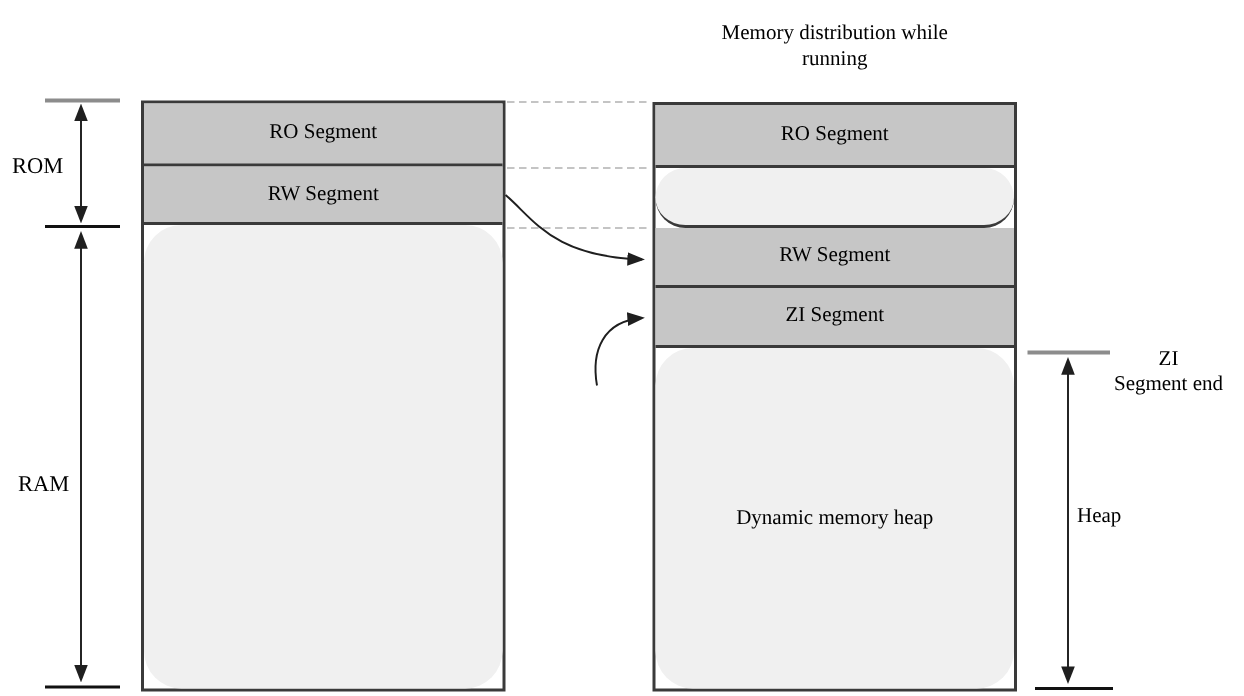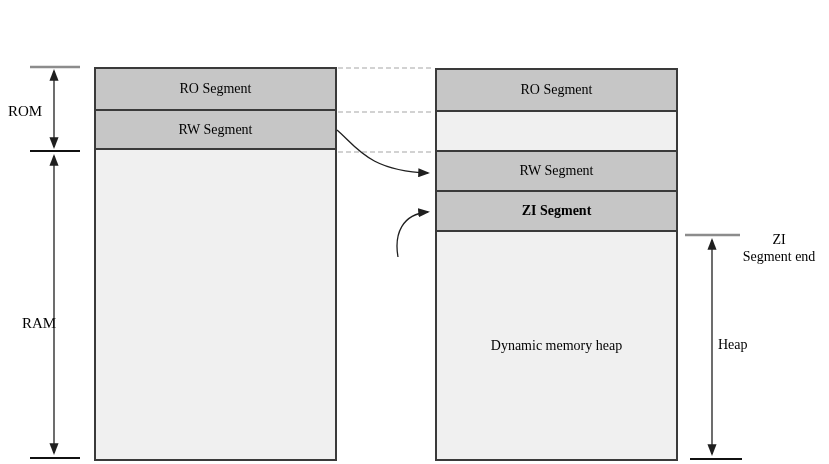--- a/index.html
+++ b/index.html
@@ -39,21 +39,21 @@
   .memcol-right{left:435px;top:68px;width:243px;height:393px;}
   .seg{
     box-sizing:border-box;
     display:flex;
     align-items:center;
     justify-content:center;
     font-size:14px;
     flex:0 0 auto;
   }
   .seg-gray{background:var(--segment-gray);}
-  .seg-light{background:var(--segment-light);}
+  .seg-light{background:var(--segment-light);border-radius:25px;}
   .seg-divider{border-bottom:2px solid var(--border);}
   .seg-fill{flex:1 1 auto;}
   .side-label{
     position:absolute;
     font-size:15px;
     white-space:nowrap;
   }
   .zi-label{
     position:absolute;
     left:727px;top:231px;width:104px;
@@ -71,20 +71,24 @@
   .curve-line{stroke:var(--arrow);stroke-width:1.3;fill:none;}
   .tick-gray{stroke:var(--tick-gray);stroke-width:2.6;fill:none;}
   .tick-dark{stroke:var(--tick-dark);stroke-width:2;fill:none;}
   .arrowhead{fill:var(--arrow);}
 </style>
 </head>
 <body>
 
 <div class="canvas">
 
+  <div class="title title-right">
+    <div>Memory distribution while</div>
+    <div>running</div>
+  </div>
 
   <div class="memcol memcol-left">
     <div class="seg seg-gray seg-divider" style="height:42px;">
       <span>RO Segment</span>
     </div>
     <div class="seg seg-gray seg-divider" style="height:39px;">
       <span>RW Segment</span>
     </div>
     <div class="seg seg-light seg-fill">
       <span></span>
@@ -94,30 +98,30 @@
   <div class="memcol memcol-right">
     <div class="seg seg-gray seg-divider" style="height:42px;">
       <span>RO Segment</span>
     </div>
     <div class="seg seg-light seg-divider" style="height:40px;">
       <span></span>
     </div>
     <div class="seg seg-gray seg-divider" style="height:40px;">
       <span>RW Segment</span>
     </div>
-    <div class="seg seg-gray seg-divider" style="height:40px;font-weight:bold;">
+    <div class="seg seg-gray seg-divider" style="height:40px;">
       <span>ZI Segment</span>
     </div>
     <div class="seg seg-light seg-fill">
       <span>Dynamic memory heap</span>
     </div>
   </div>
 
   <div class="side-label" style="left:8px;top:103px;text-align:right;">ROM</div>
-  <div class="side-label" style="left:22px;top:315px;text-align:center;">RAM</div>
+  <div class="side-label" style="left:12px;top:315px;text-align:center;">RAM</div>
   <div class="zi-label">
     <div>ZI</div>
     <div>Segment end</div>
   </div>
   <div class="side-label" style="left:718px;top:337px;font-size:14px;">Heap</div>
 
   <svg class="overlay" width="829" height="464" viewBox="0 0 829 464">
     <defs>
       <marker id="ah" markerWidth="9" markerHeight="7" refX="7.5" refY="3.5" orient="auto-start-reverse">
         <path class="arrowhead" d="M0,0 L9,3.5 L0,7 Z"></path>

